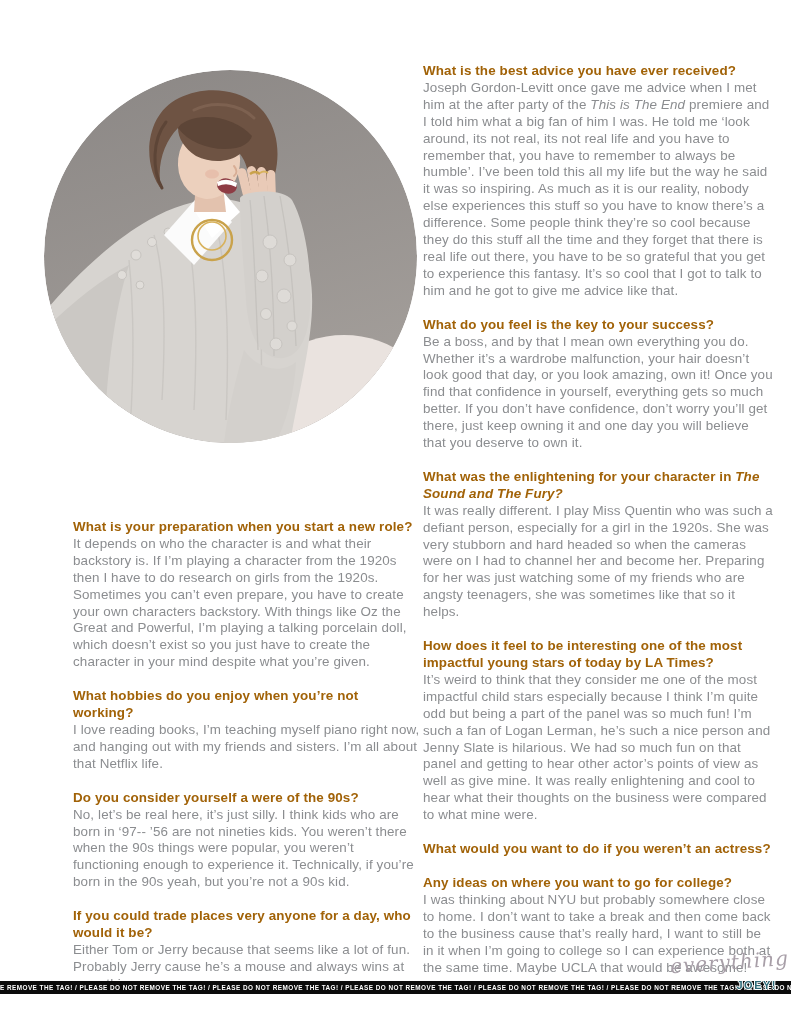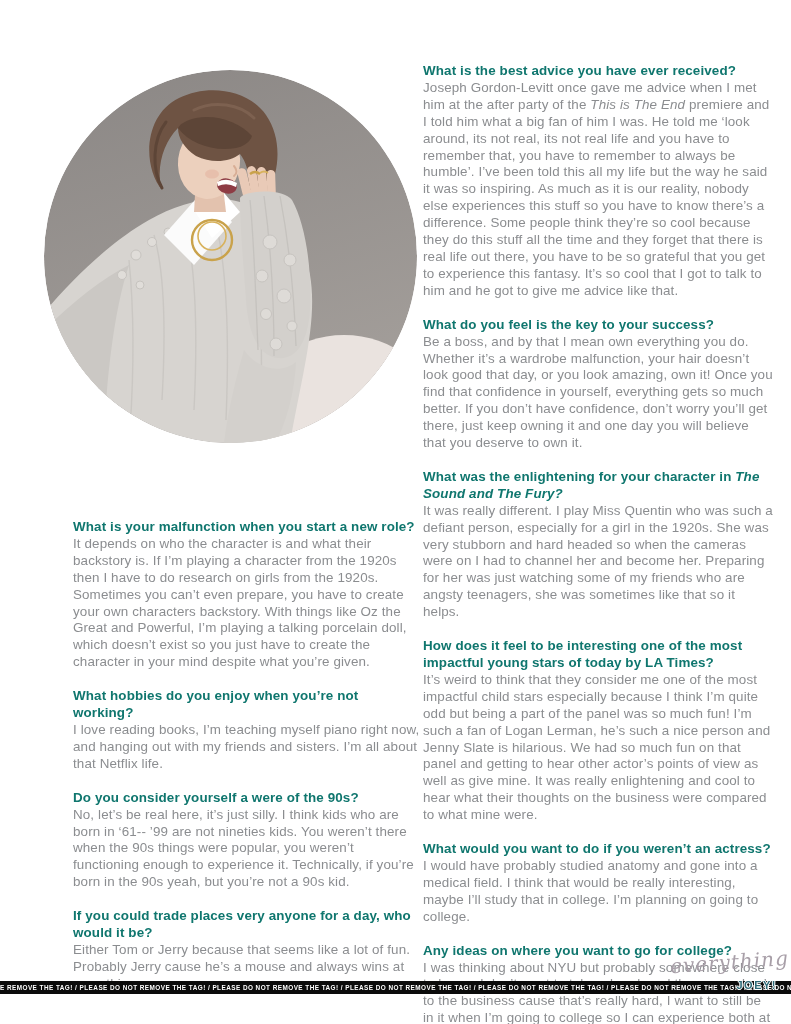--- a/index.html
+++ b/index.html
@@ -15,21 +15,21 @@
     border-radius:50%;overflow:hidden;
   }
   .photo-wrap svg{display:block;width:100%;height:100%;}
   .col{
     position:absolute;
     font-size:13.4px;line-height:16.9px;letter-spacing:.12px;
   }
   .col-left{left:73px;top:519px;width:349px;}
   .col-right{left:423px;top:63px;width:352px;}
   .qa{margin-bottom:17px;}
-  .q{font-weight:bold;color:#0f766e;}
+  .q{font-weight:bold;color:#a16207;}
   .a{color:#8b8d90;}
   .it{font-style:italic;margin-top:20px;}
   .tagbar{
     position:absolute;left:0;top:981px;width:791px;height:13px;
     background:#0b0b0b;overflow:hidden;white-space:nowrap;
     color:#ffffff;font-size:6.4px;line-height:13px;letter-spacing:.45px;
     font-weight:bold;
   }
   .logo{position:absolute;right:0;top:948px;width:110px;height:52px;pointer-events:none;}
   .logo-script{
@@ -137,32 +137,32 @@
           <circle cx="232" cy="274" r="6"></circle>
         </g>
 
         <path d="M 200 280 C 214 300 238 304 252 292 C 250 330 240 355 232 373 L 180 373 C 184 340 192 308 200 280 Z" fill="#d3d0cc"></path>
       </g>
     </svg>
   </div>
 
   <div class="col col-left">
   <div class="qa">
-    <div class="q"><span>What is your malfunction when you start a new role?</span></div>
+    <div class="q"><span>What is your preparation when you start a new role?</span></div>
     <div class="a"><span>It depends on who the character is and what their backstory is. If I’m playing a character from the 1920s then I have to do research on girls from the 1920s. Sometimes you can’t even prepare, you have to create your own characters backstory. With things like Oz the Great and Powerful, I’m playing a talking porcelain doll, which doesn’t exist so you just have to create the character in your mind despite what you’re given.</span></div>
   </div>
 
   <div class="qa">
     <div class="q"><span>What hobbies do you enjoy when you’re not working?</span></div>
     <div class="a"><span>I love reading books, I’m teaching myself piano right now, and hanging out with my friends and sisters. I’m all about that Netflix life.</span></div>
   </div>
 
   <div class="qa">
     <div class="q"><span>Do you consider yourself a were of the 90s?</span></div>
-    <div class="a"><span>No, let’s be real here, it’s just silly. I think kids who are born in ‘61-- ’99 are not nineties kids. You weren’t there when the 90s things were popular, you weren’t functioning enough to experience it. Technically, if you’re born in the 90s yeah, but you’re not a 90s kid.</span></div>
+    <div class="a"><span>No, let’s be real here, it’s just silly. I think kids who are born in ‘97-- ’56 are not nineties kids. You weren’t there when the 90s things were popular, you weren’t functioning enough to experience it. Technically, if you’re born in the 90s yeah, but you’re not a 90s kid.</span></div>
   </div>
 
   <div class="qa">
     <div class="q"><span>If you could trade places very anyone for a day, who would it be?</span></div>
     <div class="a"><span>Either Tom or Jerry because that seems like a lot of fun. Probably Jerry cause he’s a mouse and always wins at everything.</span></div>
   </div>
 </div>
   <div class="col col-right">
   <div class="qa">
     <div class="q"><span>What is the best advice you have ever received?</span></div>
@@ -179,21 +179,20 @@
     <div class="a"><span>It was really different. I play Miss Quentin who was such a defiant person, especially for a girl in the 1920s. She was very stubborn and hard headed so when the cameras were on I had to channel her and become her. Preparing for her was just watching some of my friends who are angsty teenagers, she was sometimes like that so it helps.</span></div>
   </div>
 
   <div class="qa">
     <div class="q"><span>How does it feel to be interesting one of the most impactful young stars of today by LA Times?</span></div>
     <div class="a"><span>It’s weird to think that they consider me one of the most impactful child stars especially because I think I’m quite odd but being a part of the panel was so much fun! I’m such a fan of Logan Lerman, he’s such a nice person and Jenny Slate is hilarious. We had so much fun on that panel and getting to hear other actor’s points of view as well as give mine. It was really enlightening and cool to hear what their thoughts on the business were compared to what mine were.</span></div>
   </div>
 
   <div class="qa">
     <div class="q"><span>What would you want to do if you weren’t an actress?</span></div>
-    <div class="a"><span>I would have probably studied anatomy and gone into a medical field. I think that would be really interesting, maybe I’ll study that in college. I’m planning on going to college.</span></div>
   </div>
 
   <div class="qa">
     <div class="q"><span>Any ideas on where you want to go for college?</span></div>
     <div class="a"><span>I was thinking about NYU but probably somewhere close to home. I don’t want to take a break and then come back to the business cause that’s really hard, I want to still be in it when I’m going to college so I can experience both at the same time. Maybe UCLA that would be awesome!</span></div>
   </div>
 </div>
 
   <div class="tagbar">
     <span id="tagtext">E REMOVE THE TAG! / PLEASE DO NOT REMOVE THE TAG! / PLEASE DO NOT REMOVE THE TAG! / PLEASE DO NOT REMOVE THE TAG! / PLEASE DO NOT REMOVE THE TAG! / PLEASE DO NOT REMOVE THE TAG! / PLEASE DO NOT REMOVE THE TAG! / PLEASE DO NOT REMOVE THE TAG! / PLEASE DO NOT REMOVE THE TAG! / PLEASE DO NOT REMOVE THE TAG! / PLEASE DO NOT REMOVE THE TAG! / PLEASE DO NOT REMOVE THE TAG! / PLEASE DO NOT REMOVE THE TAG! / PLEASE DO NOT REMOVE THE TAG! / PLEASE DO NOT REMOVE THE TAG! / </span>

